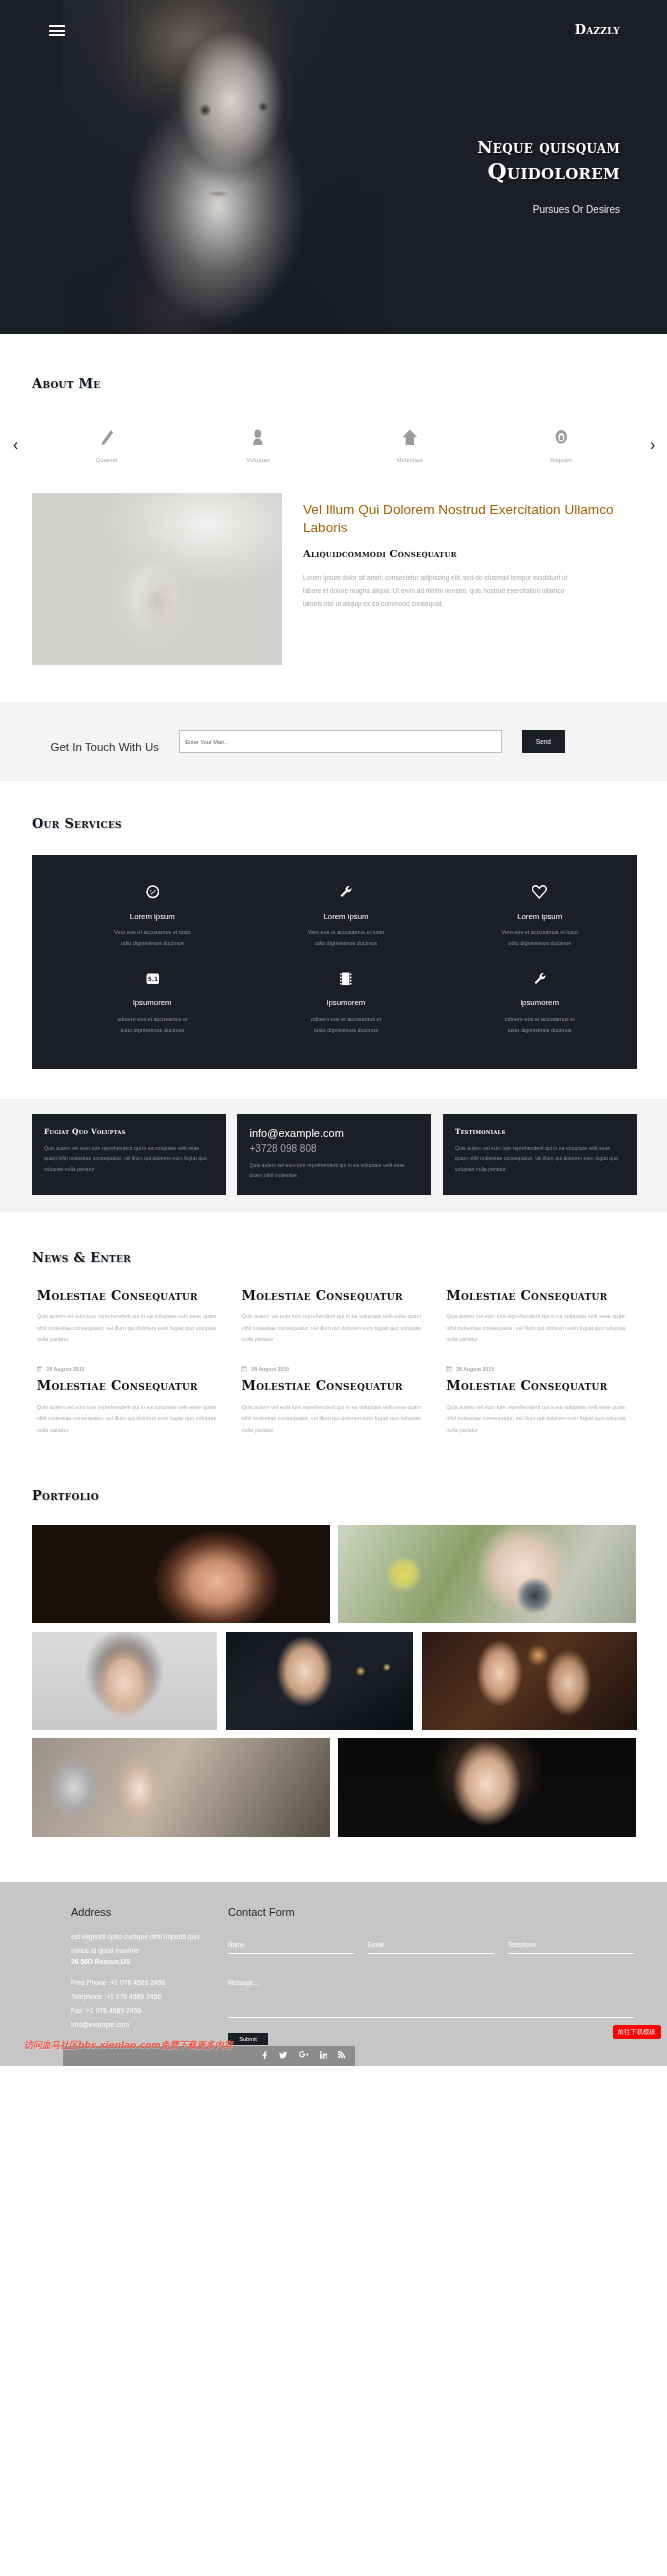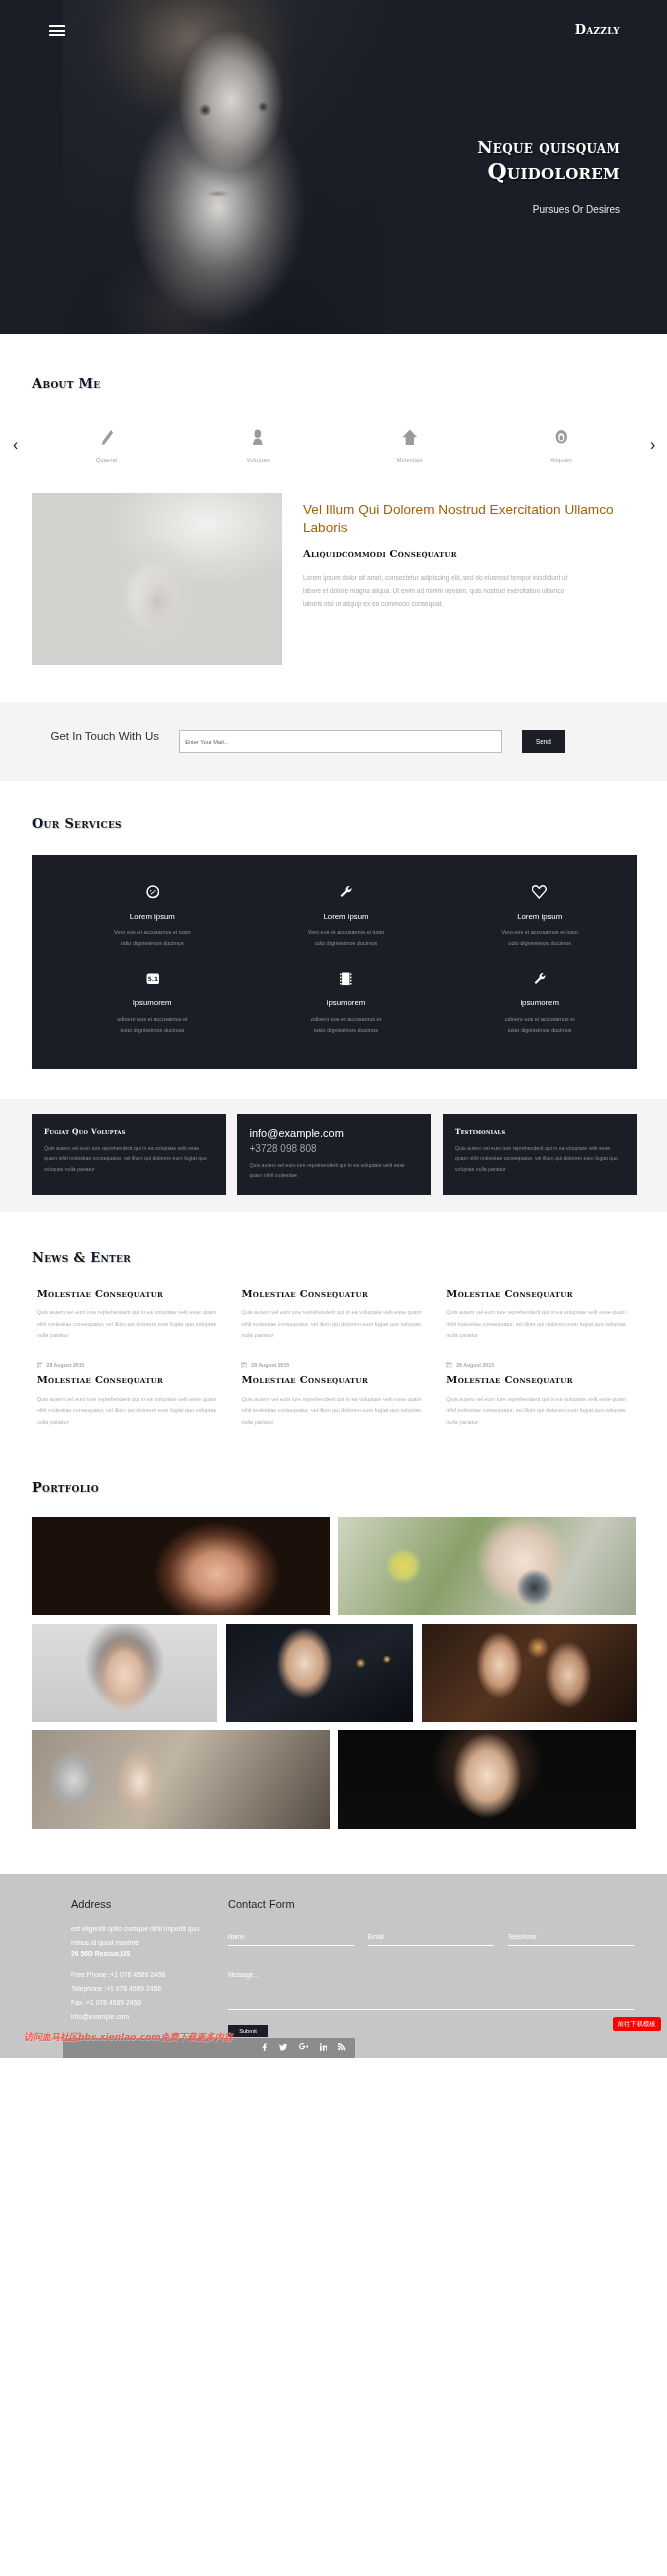--- a/index.html
+++ b/index.html
@@ -140,21 +140,21 @@
   .about-p {
     margin-top: 11.5px; color: #aaaaaa; font-size: 6.5px; line-height: 2.0;
     font-family: "Liberation Sans", sans-serif; max-width: 271px;
   }
 
   
   .newsletter {
     background: #f4f4f4; height: 79px;
     display: flex; align-items: center;
   }
-  .nl-inner { width: 631px; margin: 2px auto; display: flex; align-items: flex-start; gap: 20px; padding-left: 32px;}
+  .nl-inner { width: 631px; margin: 2px auto; display: flex; align-items: flex-end; gap: 20px; padding-left: 32px;}
   .nl-label {
     font-size: 11.5px; color: #2d2f36; font-weight: 300;
     font-family: "Liberation Sans", sans-serif; white-space: nowrap;
   }
   .nl-input {
     width: 323px; height: 23px; border: 0.5px solid #bdbdbd; background: #fff;
     padding: 0 5.2px; font-size: 5.7px; color: #5e5e5e;
     font-family: "Liberation Sans", sans-serif;
   }
   .nl-input::placeholder { color: #5e5e5e; }
@@ -207,21 +207,21 @@
   }
 
   
   .news { background: #fff; padding: 38px 0 21px; }
   .news-title { margin-left: 32px; }
   .news-grid {
     width: 605px; margin: 23px auto 0; display: flex; gap: 14.6px; padding-left: 5.2px;
   }
   .news-col { flex: 1; }
   .news-h {
-    font-family: "DejaVu Serif", serif; font-weight: bold; font-size: 10px;
+    font-family: "DejaVu Serif", serif; font-weight: bold; font-size: 13px;
     color: #111111; font-variant: small-caps; letter-spacing: 0.3px;
   }
   .news-p {
     color: #b0b0b0; font-size: 5.5px; line-height: 2.1; margin-top: 8.3px;
     font-family: "Liberation Sans", sans-serif;
   }
   .news-date {
     display: flex; align-items: center; gap: 4.2px; color: #a9a9a9;
     font-size: 5.2px; font-weight: bold; font-family: "Liberation Sans", sans-serif;
     margin-bottom: 5.2px;

